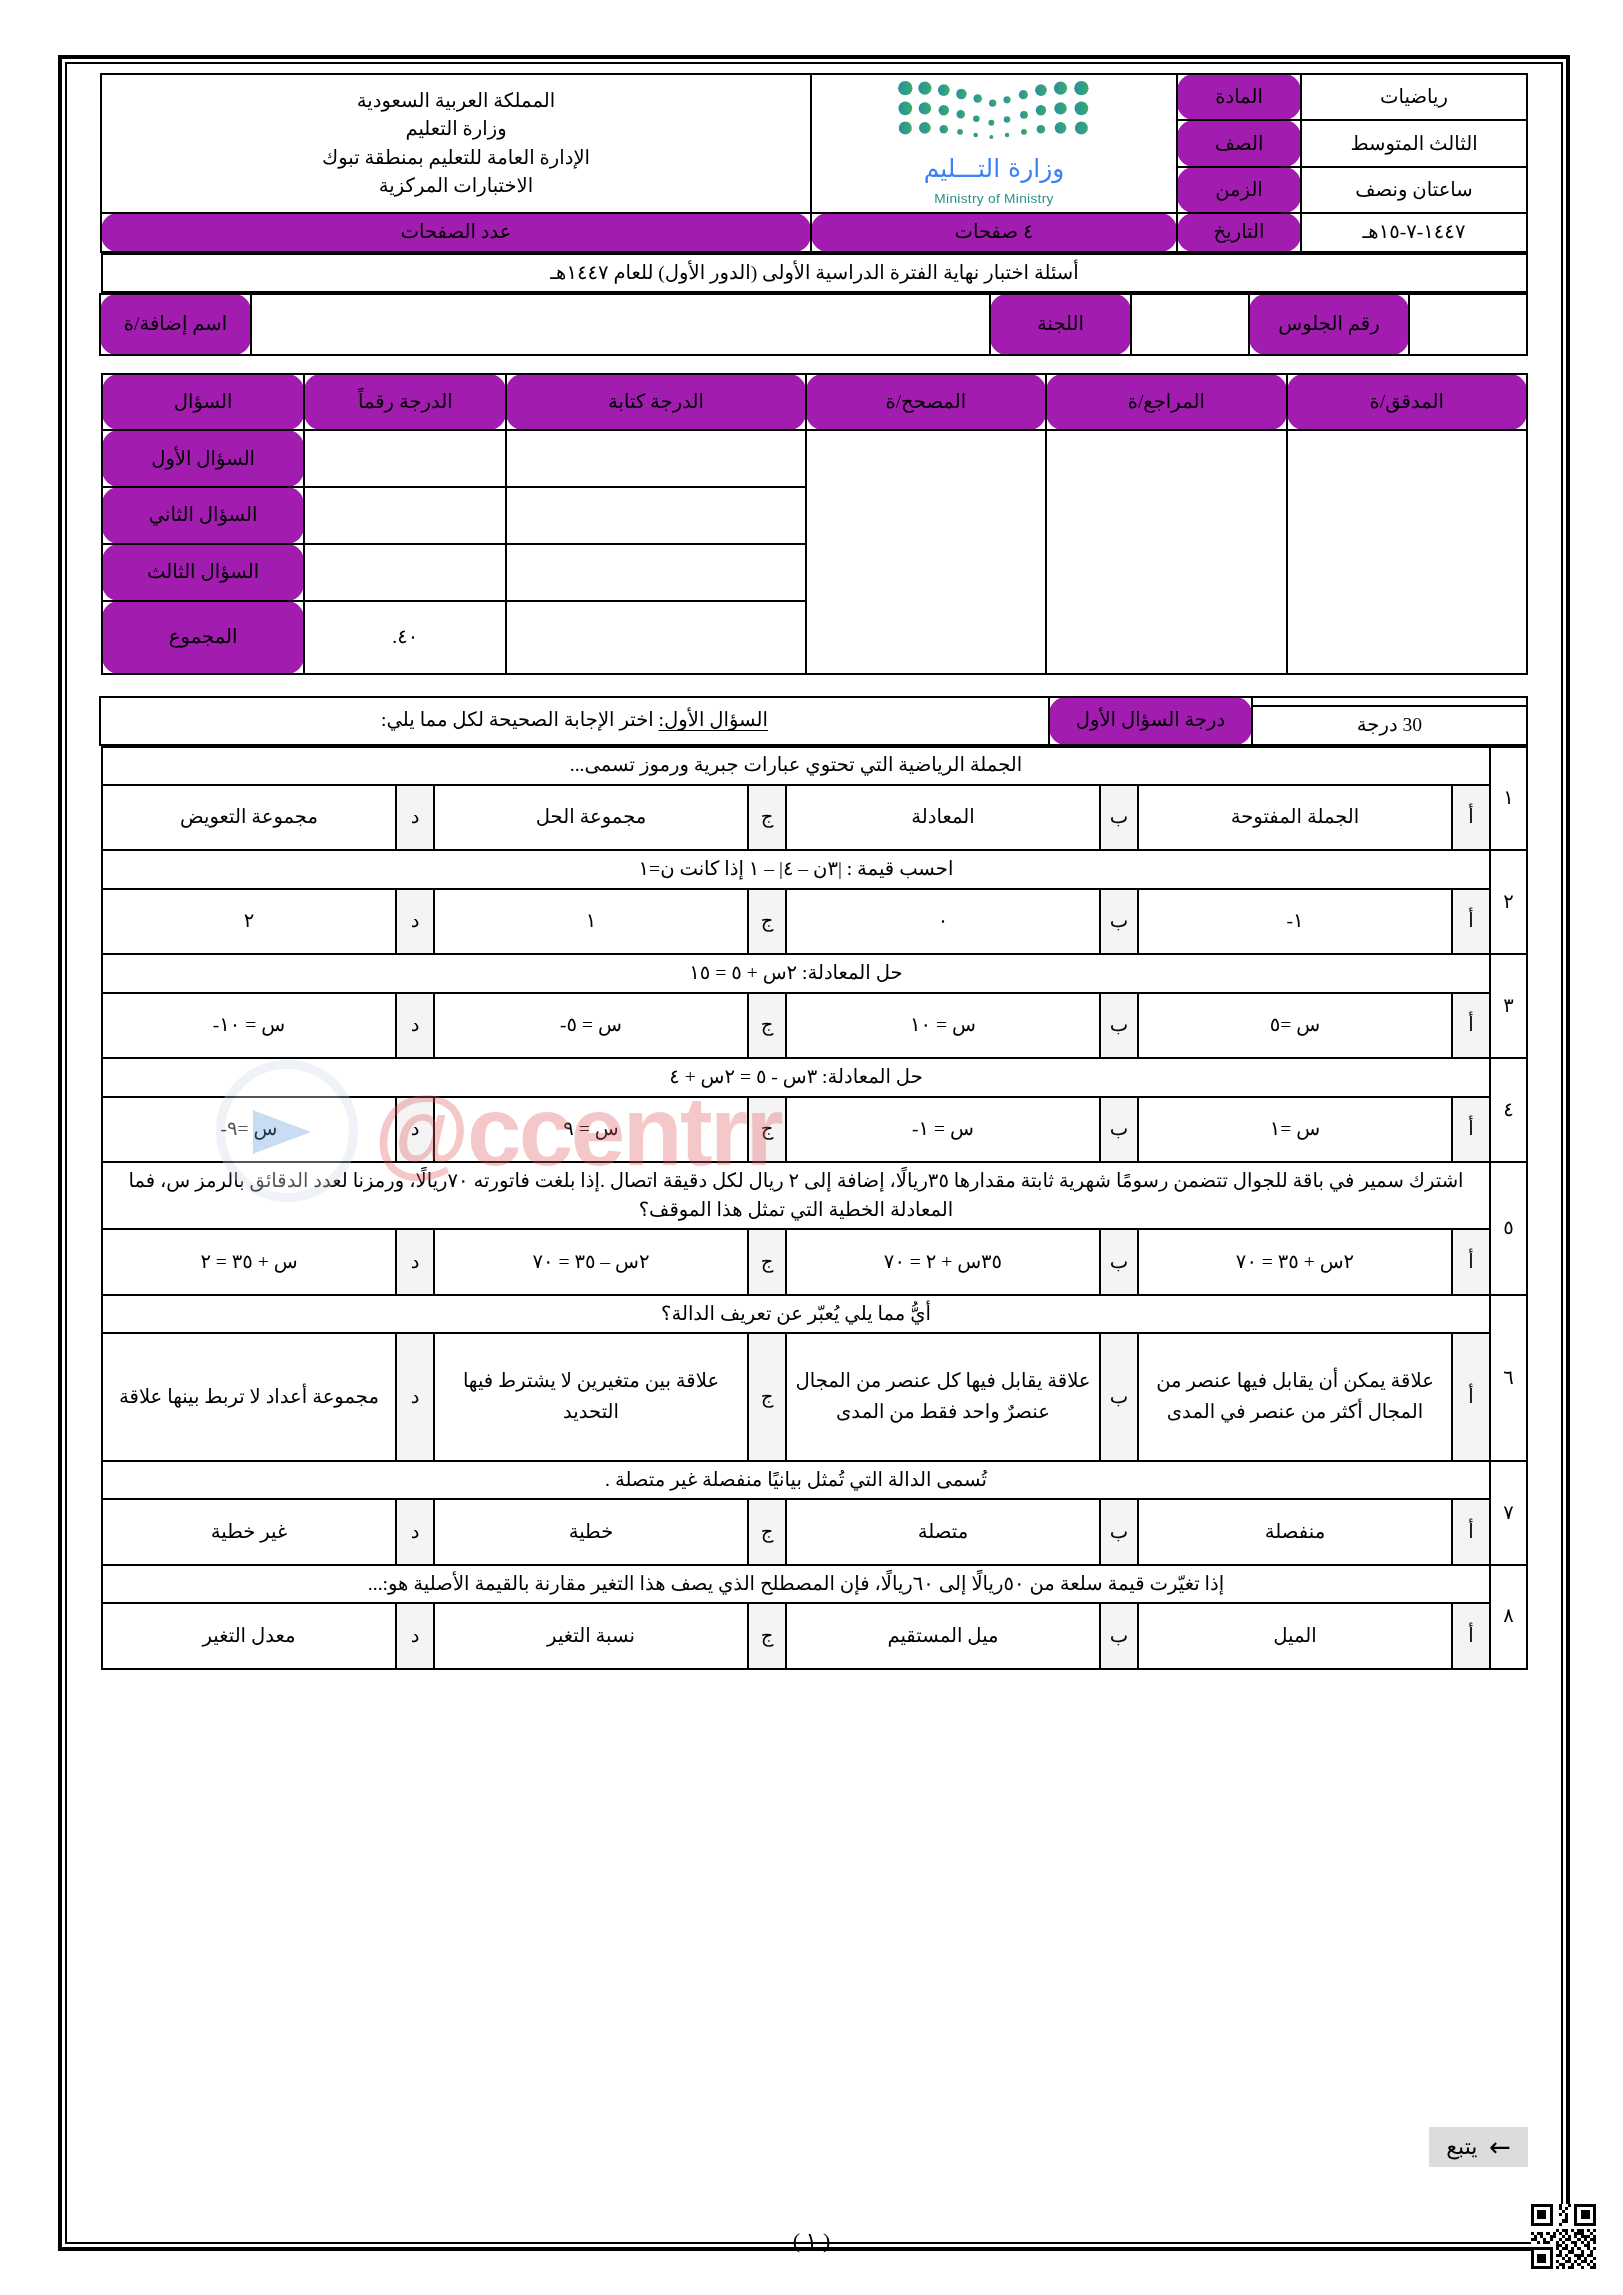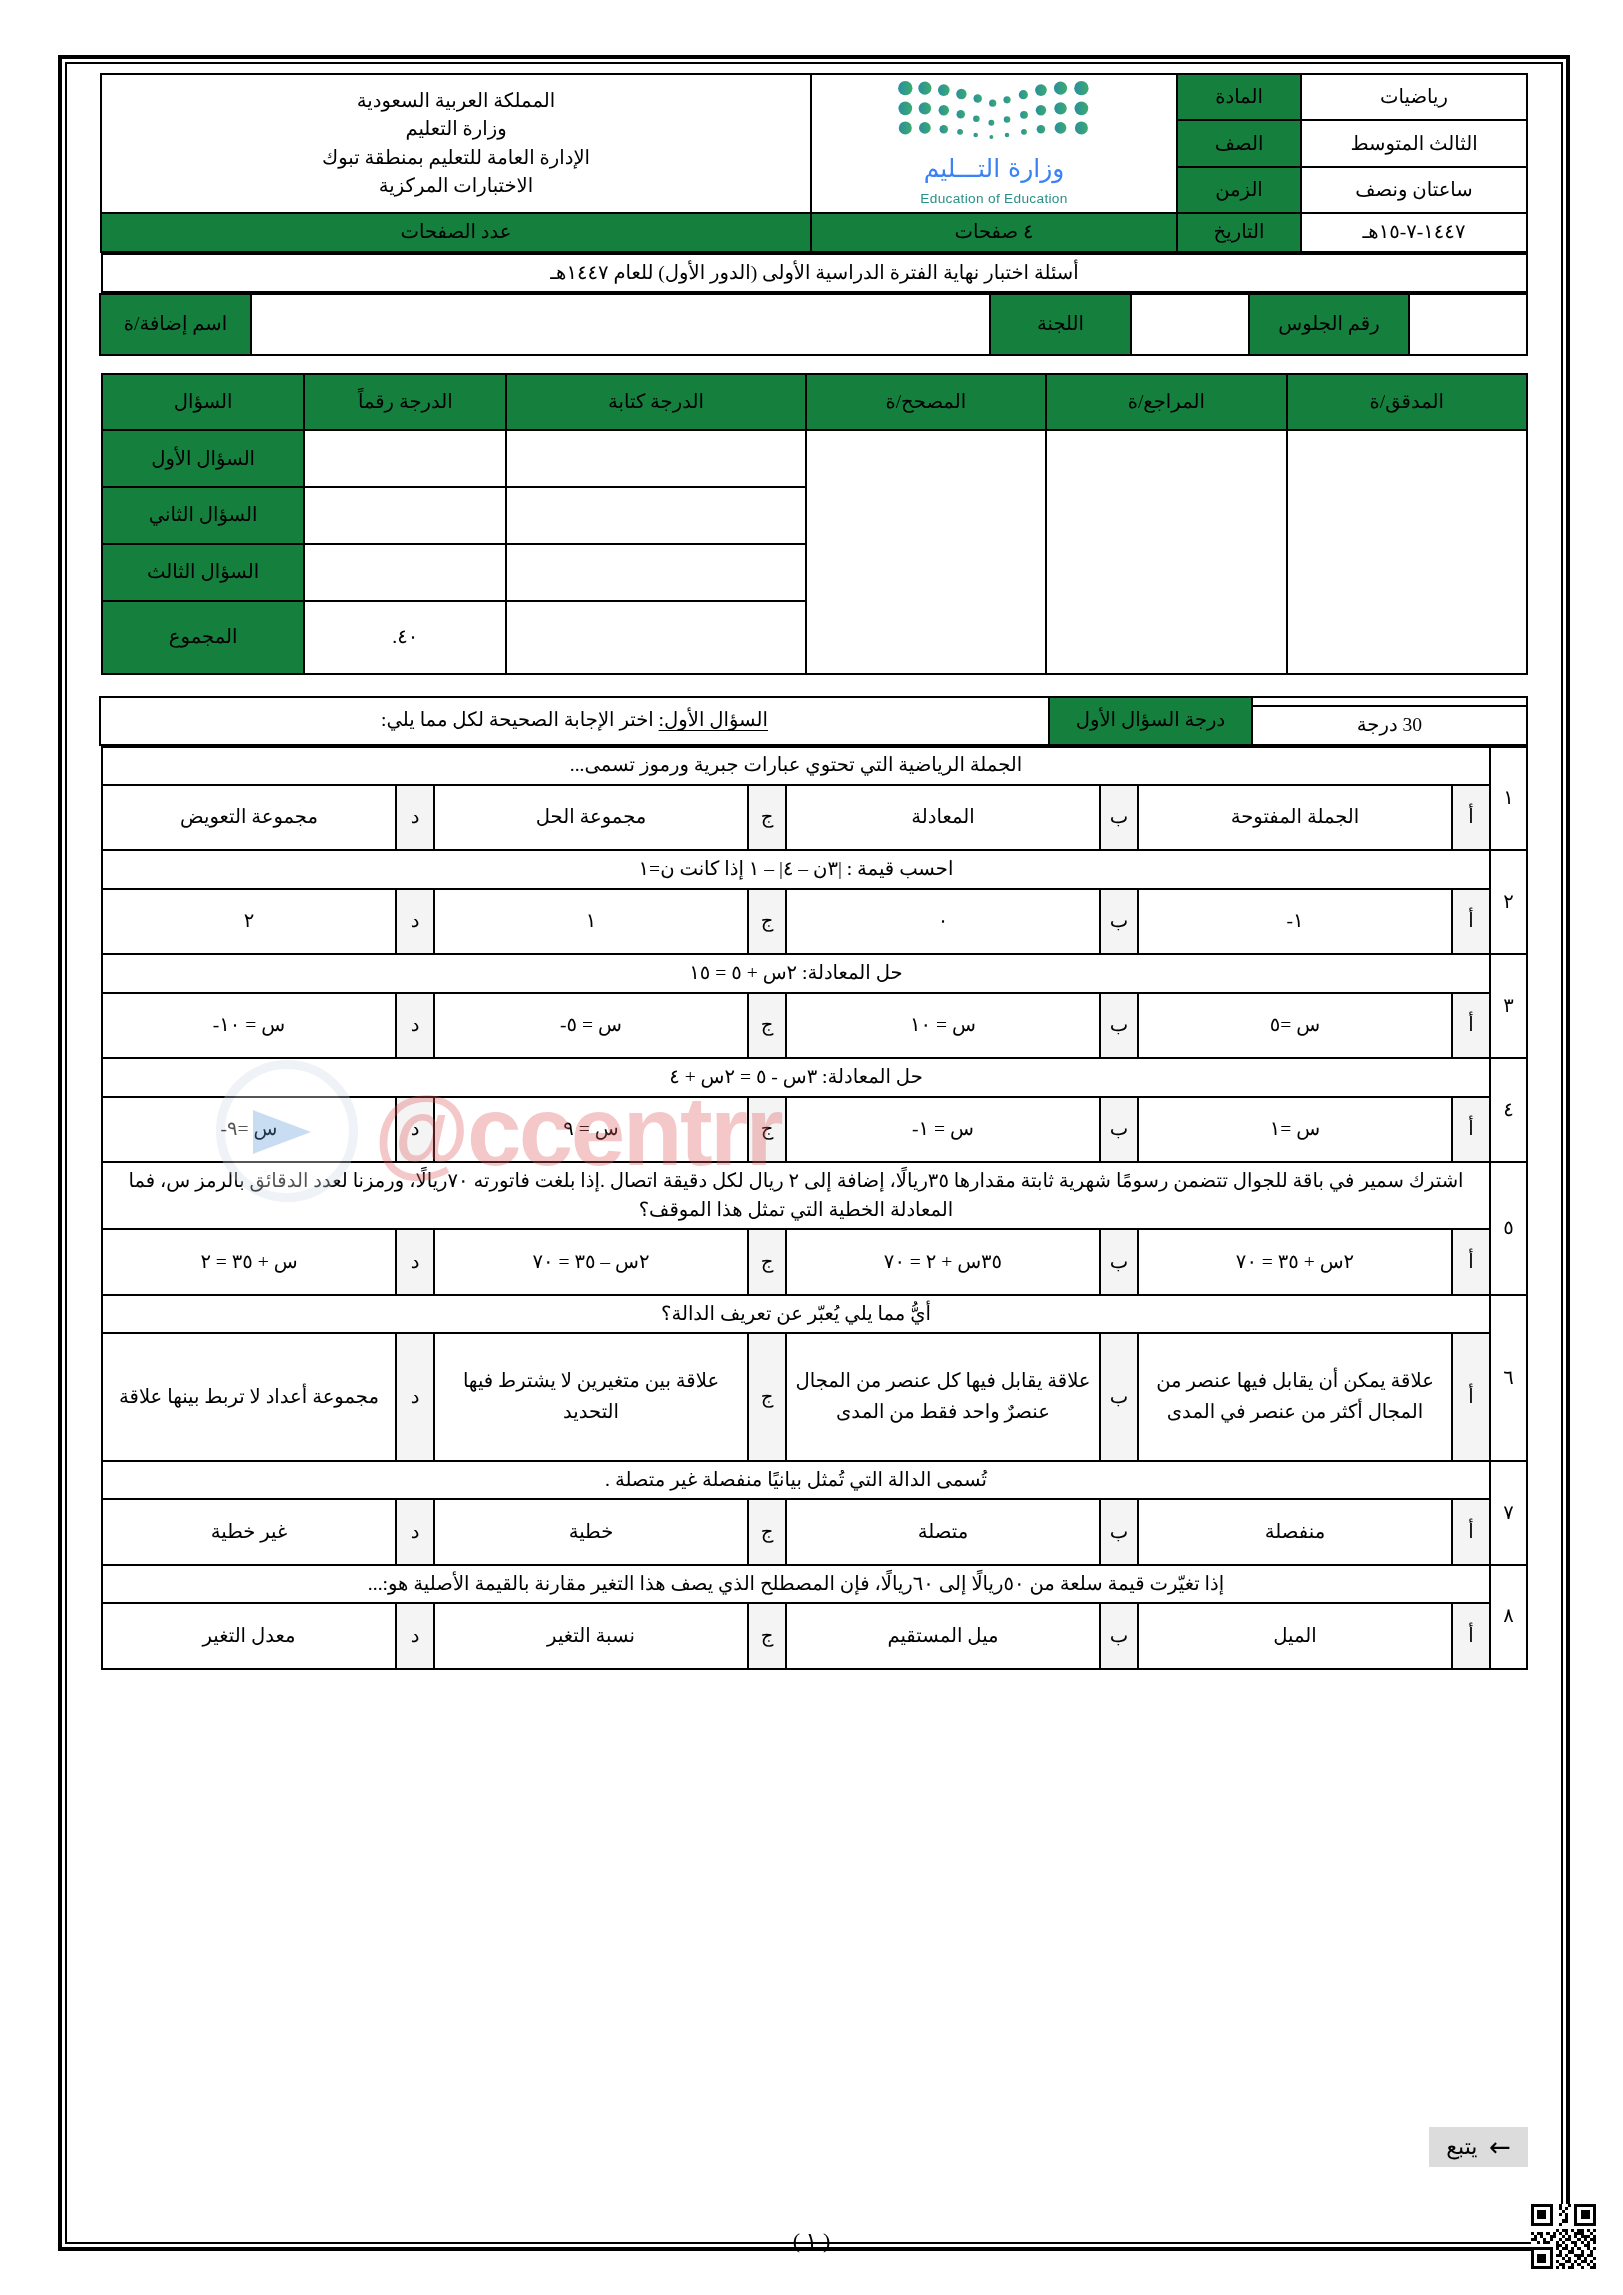--- a/index.html
+++ b/index.html
@@ -54,21 +54,21 @@
     width: 100%;
   }
   table.grid td {
     border: 2px solid #000;
     padding: 3.9px 6.5px;
     text-align: center;
     vertical-align: middle;
     font-size: 19.6px;
     line-height: 1.45;
   }
-  .shaded { background: #15803d; }
+  .shaded { background: #a21caf; border-radius: 17px; }
 
   
   .hdr-table { margin-bottom: 0; }
   .hdr-table td { font-size: 20px; }
   .hdr-right {
     font-size: 21.6px;
     line-height: 1.85;
     text-align: center;
     padding: 9.2px 13px;
   }
@@ -291,21 +291,21 @@
                       <circle cx="146" cy="89" r="3"></circle>
                     <circle cx="170" cy="86" r="3.5"></circle>
                       <circle cx="196" cy="81" r="4.5"></circle>
                     <circle cx="222" cy="77" r="6.5"></circle>
                       <circle cx="252" cy="75" r="9"></circle>
                     <circle cx="284" cy="75" r="10"></circle>
                   </g>
                 </svg>
               </div>
               <div class="logo-ar">وزارة التـــليم</div>
-              <div class="logo-en">Education of Education</div>
+              <div class="logo-en">Ministry of Ministry</div>
             </div>
           </td>
           <td class="hdr-right" rowspan="3">
             <div>المملكة العربية السعودية</div>
             <div>وزارة التعليم</div>
             <div>الإدارة العامة للتعليم بمنطقة تبوك</div>
             <div>الاختبارات المركزية</div>
           </td>
         </tr>
         <tr>

